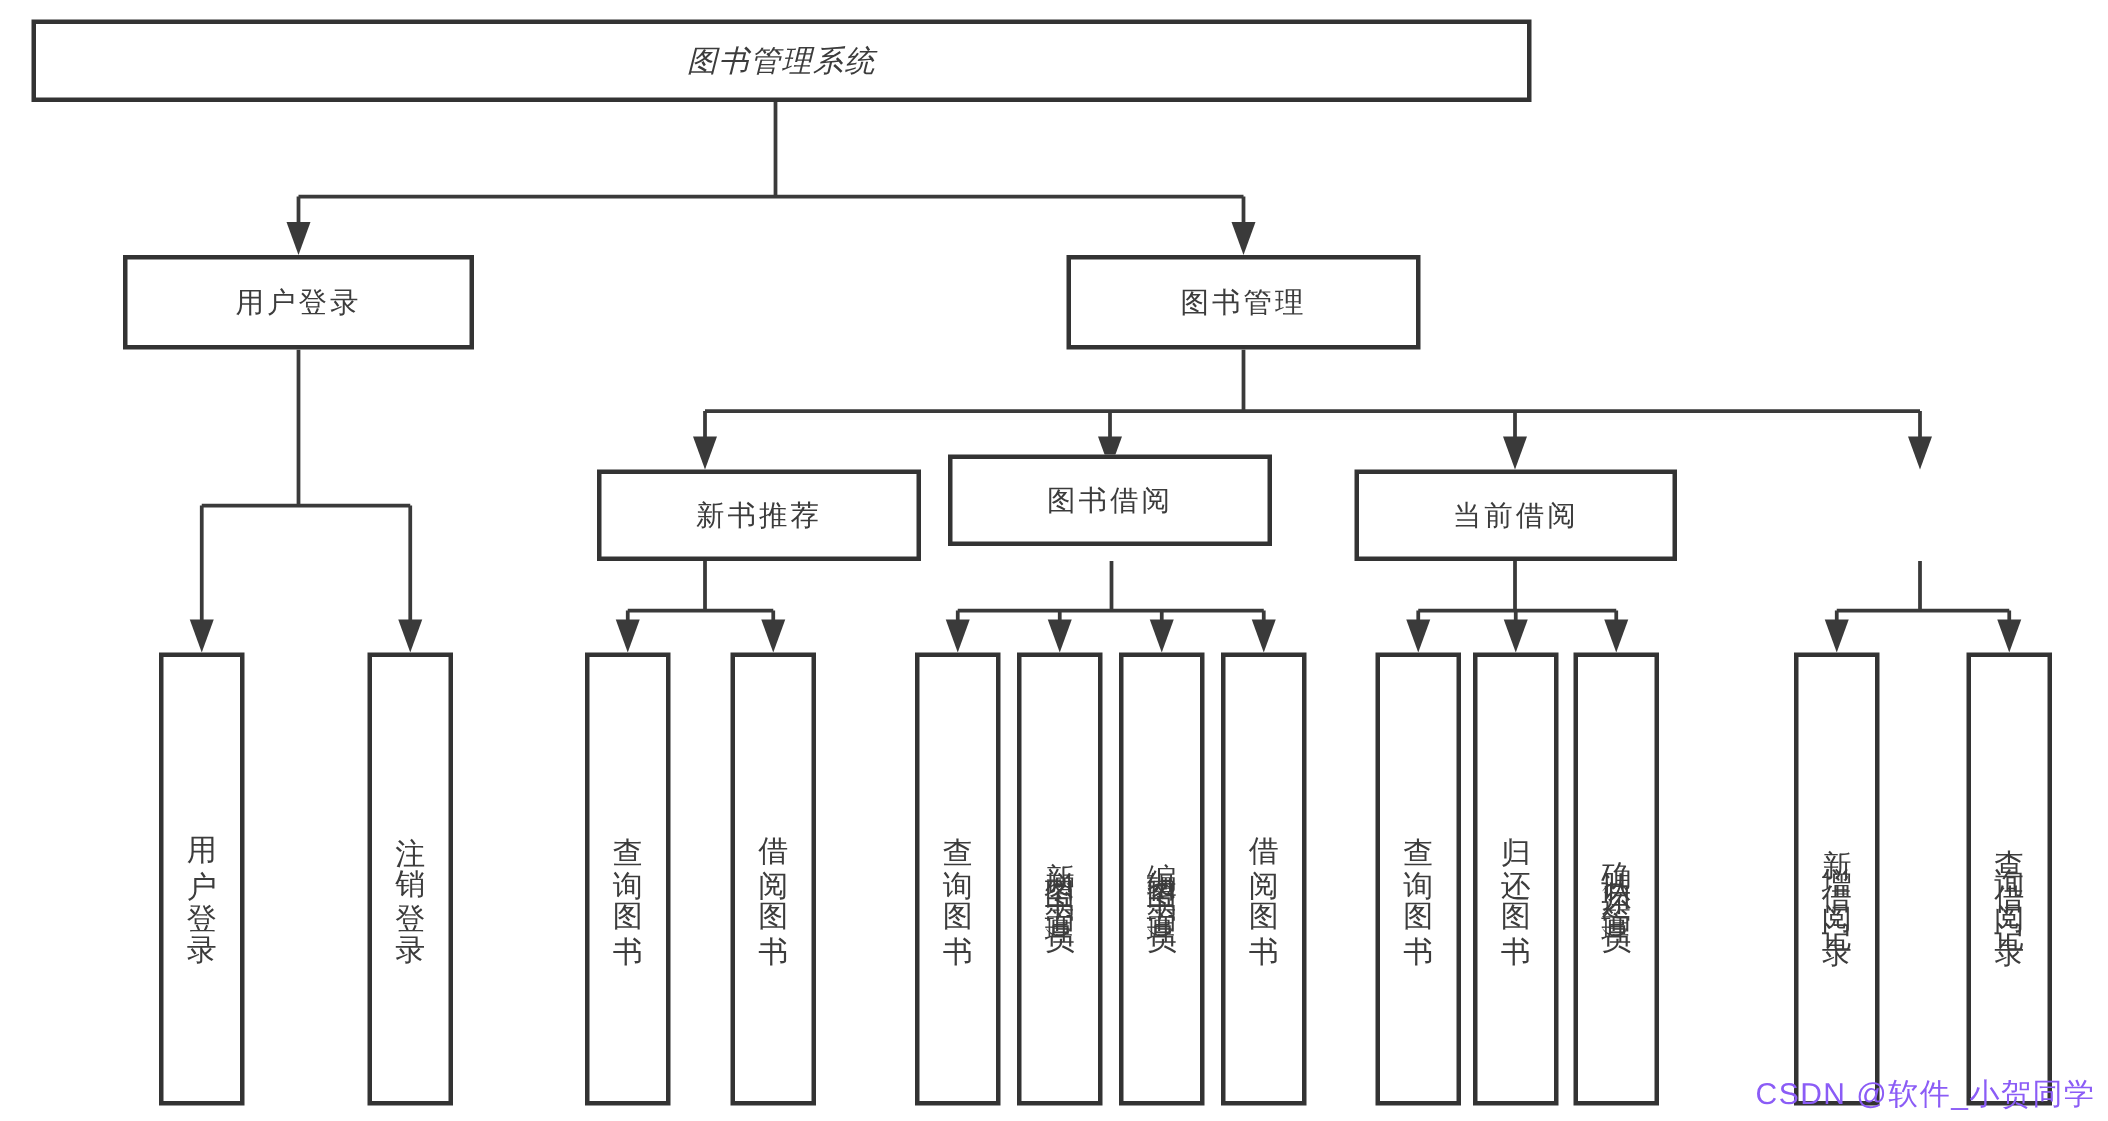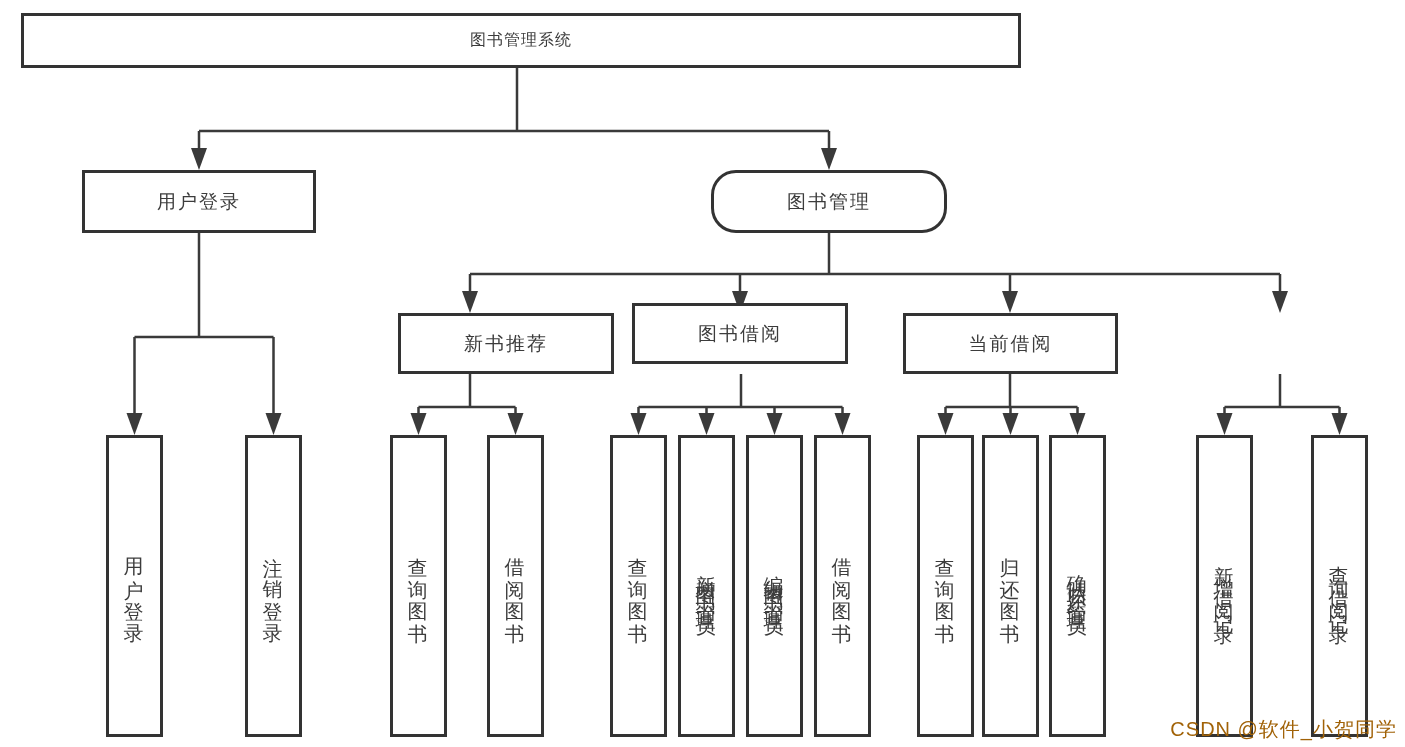--- a/index.html
+++ b/index.html
@@ -8,31 +8,31 @@
     font-family:"Liberation Sans","DejaVu Sans",sans-serif; color:#3c3c3c;
     overflow:hidden;
   }
   .wires { position:absolute; left:0; top:0; width:1405px; height:747px; }
   .box {
     position:absolute; box-sizing:border-box; background:#ffffff;
     border:3px solid #333333; display:flex; align-items:center; justify-content:center;
     text-align:center;
   }
   .hlabel { font-size:19px; letter-spacing:2px; }
-  .root-label { font-size:16px; letter-spacing:1px; }
+  .root-label { font-size:20px; letter-spacing:1px;font-style:italic; }
   .leaf {
     writing-mode:vertical-rl; text-orientation:mixed;
     font-size:20px;
   }
   .ls-4 { letter-spacing:22px; }
   .ls-6 { letter-spacing:12px; }
   .ls-9 { letter-spacing:6px; }
   .watermark {
     position:absolute; right:8px; bottom:4px;
-    font-size:20px; color:#a16207; letter-spacing:1px; z-index:5;
+    font-size:20px; color:#8b5cf6; letter-spacing:1px; z-index:5;
   }
 </style>
 </head>
 <body>
 
 <div class="stage">
 
   <svg class="wires" viewBox="0 0 1405 747" aria-hidden="true">
 
     <g stroke="#3a3a3a" stroke-width="2.5" fill="none">
@@ -97,21 +97,21 @@
     </g>
   </svg>
 
   <div class="box" style="left:21px; top:13px; width:1000px; height:55px;">
     <span class="root-label">图书管理系统</span>
   </div>
 
   <div class="box" style="left:82px; top:170px; width:234px; height:63px;">
     <span class="hlabel">用户登录</span>
   </div>
-  <div class="box" style="left:711px; top:170px; width:236px; height:63px;border-radius:25px;">
+  <div class="box" style="left:711px; top:170px; width:236px; height:63px;">
     <span class="hlabel">图书管理</span>
   </div>
 
   <div class="box" style="left:362px; top:313px; width:216px; height:61px;margin-left:36px;">
     <span class="hlabel">新书推荐</span>
   </div>
   <div class="box" style="left:632px; top:303px; width:216px; height:61px;">
     <span class="hlabel">图书借阅</span>
   </div>
   <div class="box" style="left:903px; top:313px; width:215px; height:61px;">

